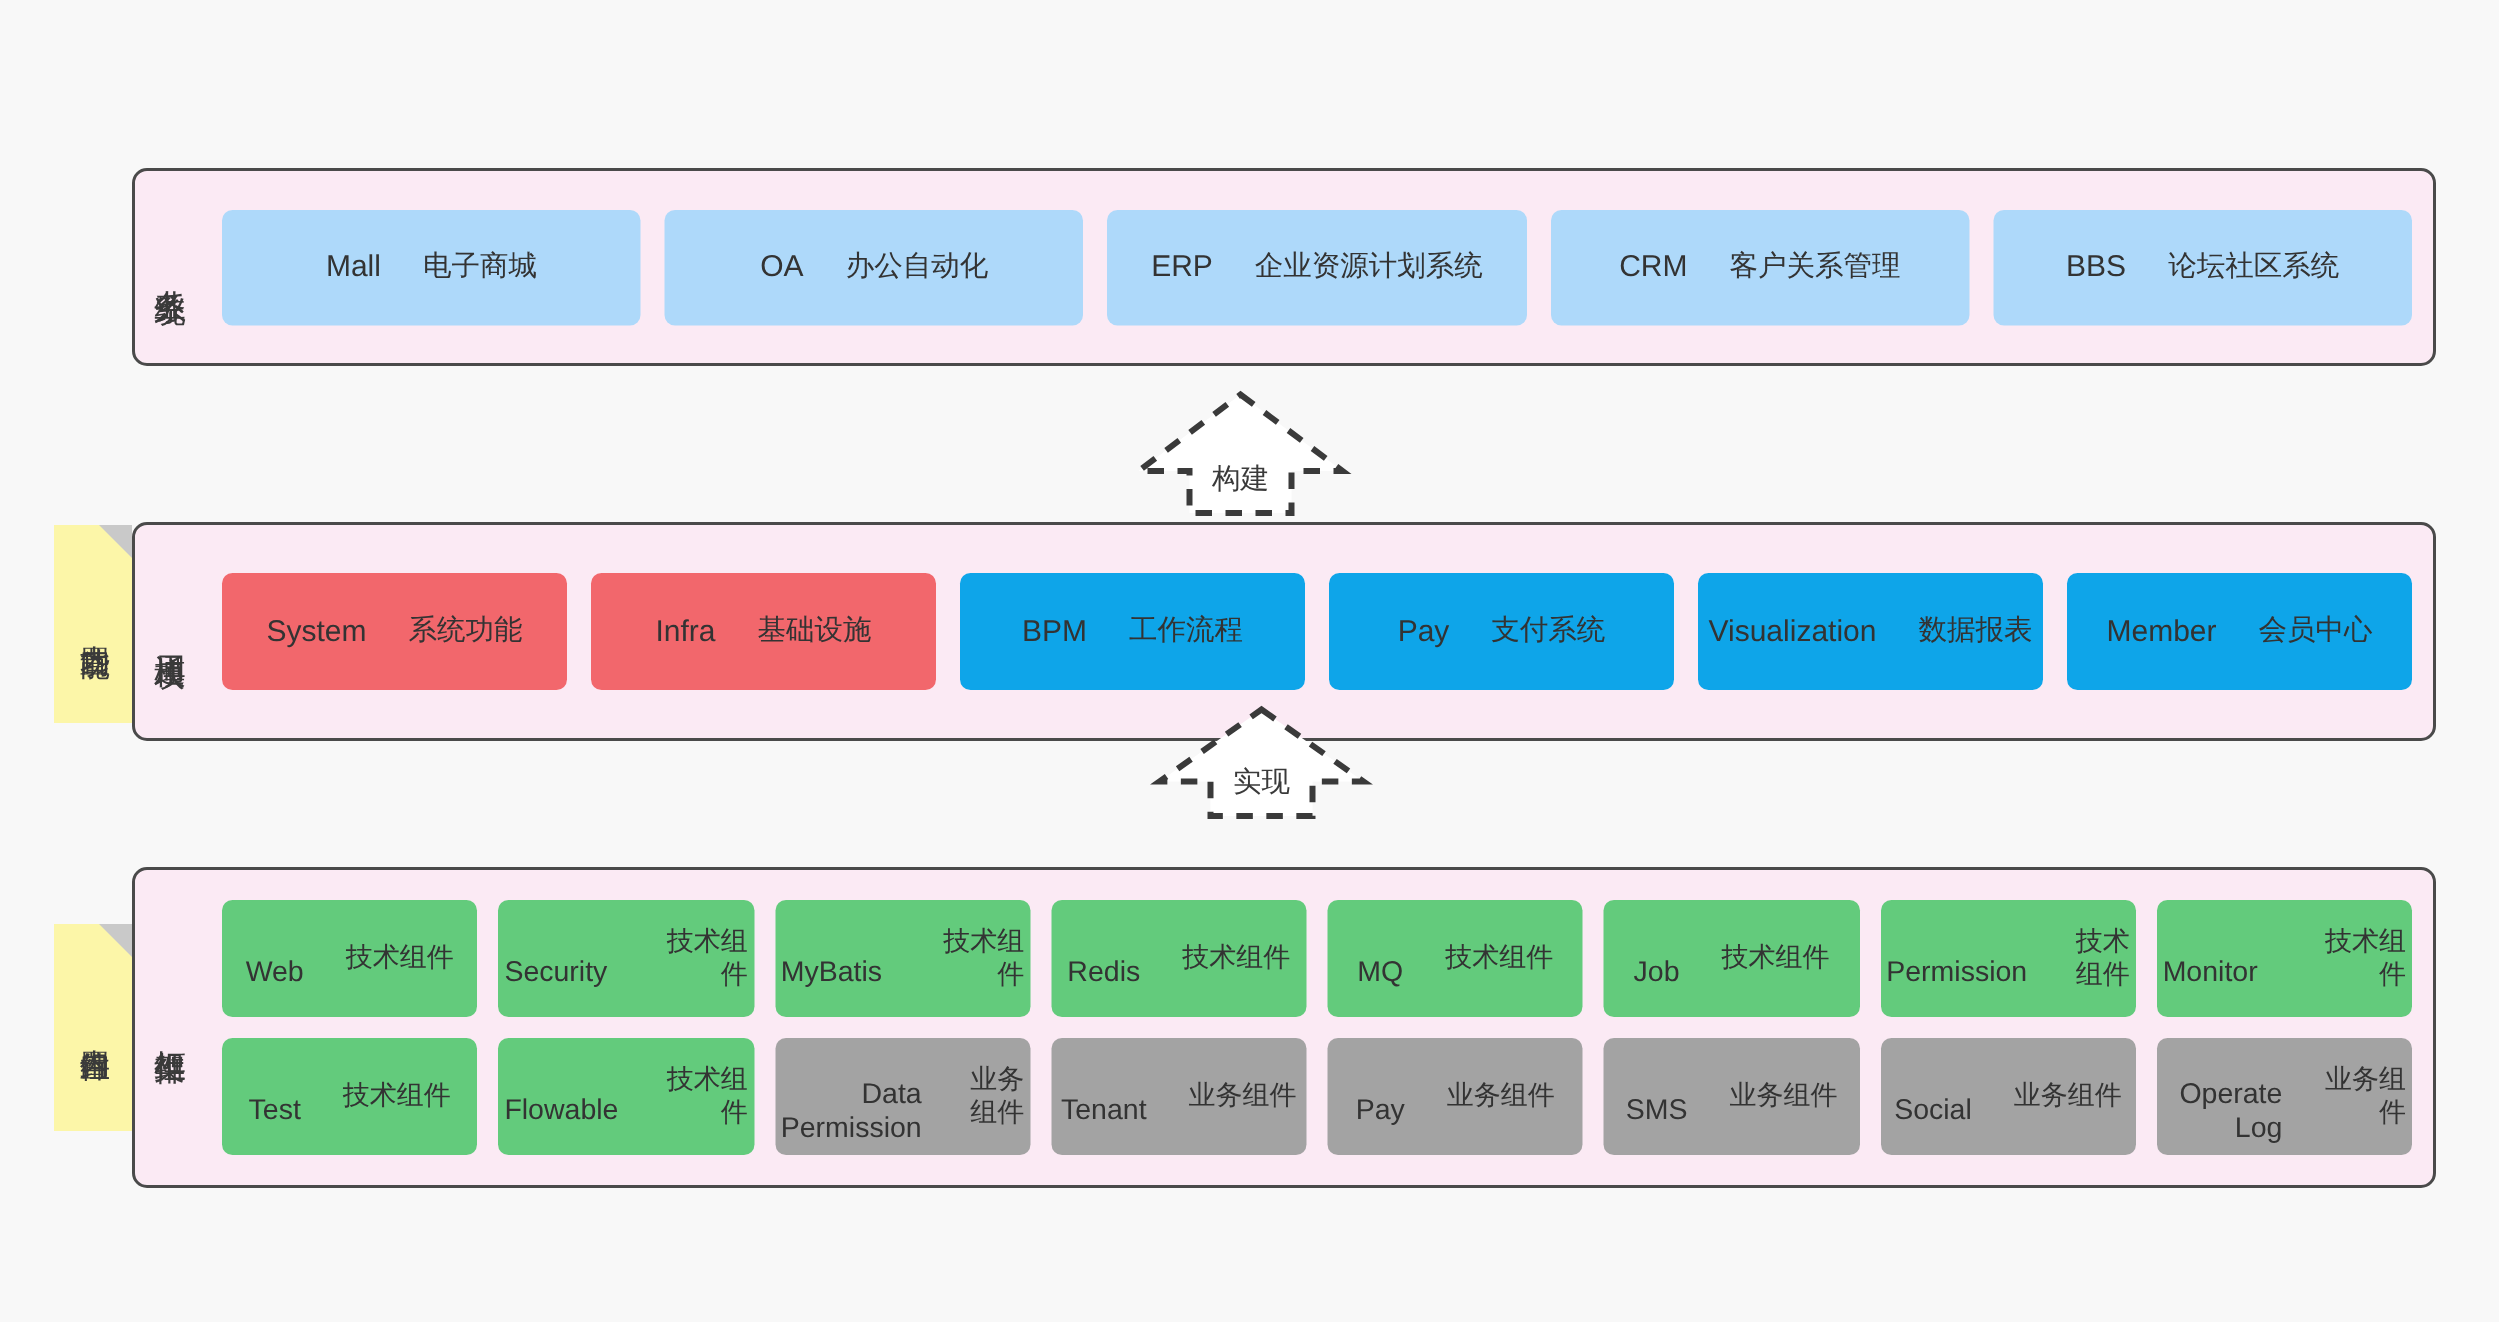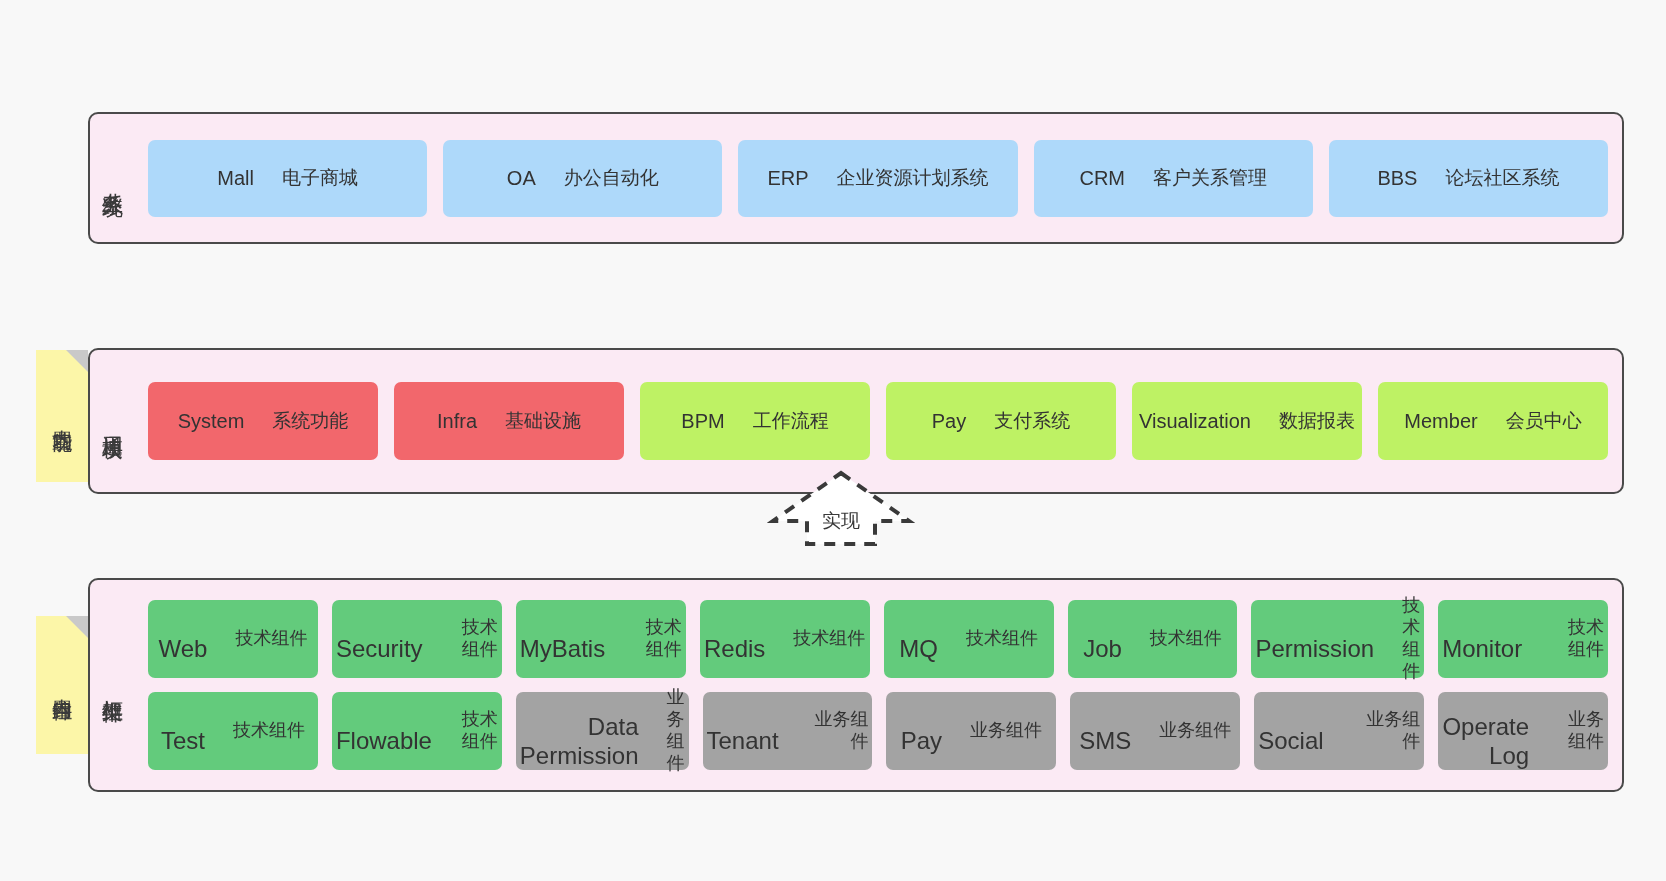--- a/index.html
+++ b/index.html
@@ -71,38 +71,38 @@
     color:#333333;
     line-height:1.22;
     padding:6px 4px;
     gap:28px;
   }
   .card .t1{font-size:20px;}
   .card .t2{font-size:19px;}
 
   .card.blue{background:#aed9fa;}
   .card.red{background:#f2676c;}
-  .card.pink{background:#bef264;}
+  .card.pink{background:#0ea5e9;}
   .card.green{background:#63cb7c;}
   .card.lgreen{background:#a3a3a3;}
 
   
   #layer1{left:88px;top:112px;width:1536px;height:132px;}
   #layer1 .layer-body{gap:16px;}
   #layer1 .card{flex:1 1 0;height:77px;}
 
   
   #layer2{left:88px;top:348px;width:1536px;height:146px;}
   #layer2 .layer-body{gap:16px;}
   #layer2 .card{flex:1 1 0;height:78px;}
 
   
   #layer3{left:88px;top:578px;width:1536px;height:214px;}
   #layer3 .card{flex:1 1 0;height:78px;}
-  #layer3 .card .t1{font-size:24px;margin-top:20px;}
+  #layer3 .card .t1{font-size:19px;margin-top:20px;}
   #layer3 .card .t2{font-size:18px;}
 
   
   .note{
     position:absolute;
     background:#fcf6a8;
     color:#3a3a3a;
     font-size:20px;
     line-height:1.18;
     display:flex;
@@ -170,20 +170,26 @@
 
 
       <div class="card blue">
         <div class="t1">BBS</div>
         <div class="t2">论坛社区系统</div>
       </div>
 
     </div>
   </div>
 
+  <div class="arrow" id="arrow1">
+    <svg width="150" height="88" viewBox="0 0 150 88">
+      <path d="M75 5 L143 56 L109 56 L109 84 L41 84 L41 56 L7 56 Z" fill="#ffffff" stroke="#3a3a3a" stroke-width="4" stroke-dasharray="11,9" stroke-linejoin="miter"></path>
+    </svg>
+    <div class="alabel">构建</div>
+  </div>
 
   <div class="note" id="note1">
     <span>内置功能</span>
     <span class="fold"></span>
   </div>
 
   <div class="layer" id="layer2">
     <div class="layer-title">通用模块</div>
     <div class="layer-body">
 

